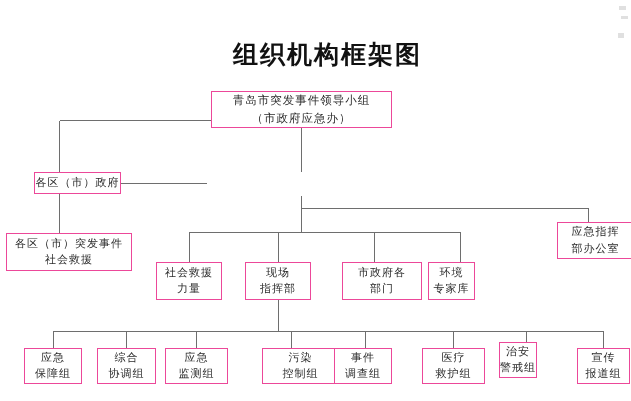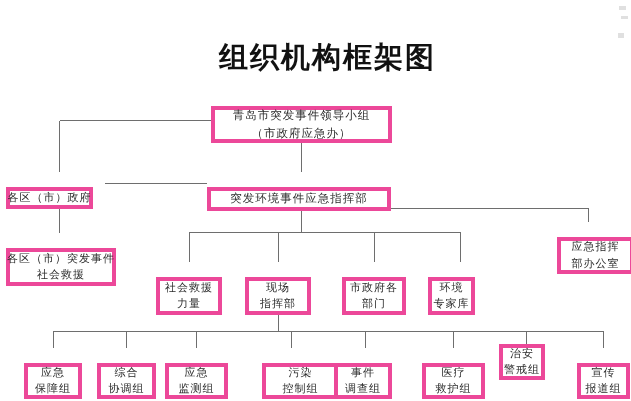--- a/index.html
+++ b/index.html
@@ -7,43 +7,42 @@
     position:relative;
     width:631px;height:401px;
     background:#ffffff;
     overflow:hidden;
     font-family:"DejaVu Serif","Liberation Serif",serif;
   }
   #diagram-title{
     position:absolute;
     top:38px;left:24px;width:607px;
     text-align:center;
-    font-size:29px;
+    font-size:25px;
     font-weight:bold;
     letter-spacing:2px;
     color:#111;
     white-space:nowrap;
   }
   svg.lines{position:absolute;left:0;top:0;}
   .box{
     position:absolute;
     box-sizing:border-box;
-    border:4px solid #ec4899;
+    border:1px solid #ec4899;
     background:#ffffff;
     display:flex;
     flex-direction:column;
     align-items:center;
     justify-content:center;
     text-align:center;
     font-size:11px;
     line-height:1.5;
     letter-spacing:1px;
     color:#2b2b2b;
     white-space:nowrap;
-    margin-top:15px;
   }
   .box.lg{font-size:11.5px;}
   .artifact{
     position:absolute;
     background:#d6d6d6;
     opacity:.75;
   }
 </style>
 </head>
 <body>
@@ -67,46 +66,43 @@
       M53.5 331 V348 M126.5 331 V348 M196.5 331 V348 M291.5 331 V348
       M365.5 331 V348 M453.5 331 V348 M526.5 331 V348 M603.5 331 V348
     "></path>
   </svg>
 
   <div class="box lg" style="left:211px;top:91px;width:181px;height:37px">
     <span>青岛市突发事件领导小组</span>
     <span>（市政府应急办）</span>
   </div>
 
-  <div class="box" style="left:6px;top:172px;width:87px;height:22px">
+  <div class="box" style="left:34px;top:172px;width:87px;height:22px">
     <span>各区（市）政府</span>
   </div>
-  <div class="box lg" style="left:207px;top:172px;width:184px;height:24px">
-    <span>突发环境事件应急指挥部</span>
-  </div>
 
-  <div class="box" style="left:6px;top:233px;width:110px;height:38px">
+  <div class="box" style="left:6px;top:233px;width:126px;height:38px">
     <span>各区（市）突发事件</span>
     <span>社会救援</span>
   </div>
 
   <div class="box" style="left:557px;top:222px;width:77px;height:37px">
     <span>应急指挥</span>
     <span>部办公室</span>
   </div>
 
   <div class="box" style="left:156px;top:262px;width:66px;height:38px">
     <span>社会救援</span>
     <span>力量</span>
   </div>
   <div class="box" style="left:245px;top:262px;width:66px;height:38px">
     <span>现场</span>
     <span>指挥部</span>
   </div>
-  <div class="box" style="left:342px;top:262px;width:64px;height:38px">
+  <div class="box" style="left:342px;top:262px;width:80px;height:38px">
     <span>市政府各</span>
     <span>部门</span>
   </div>
   <div class="box" style="left:428px;top:262px;width:47px;height:38px">
     <span>环境</span>
     <span>专家库</span>
   </div>
 
   <div class="box" style="left:24px;top:348px;width:58px;height:36px">
     <span>应急</span>
@@ -125,21 +121,21 @@
     <span>控制组</span>
   </div>
   <div class="box" style="left:334px;top:348px;width:58px;height:36px">
     <span>事件</span>
     <span>调查组</span>
   </div>
   <div class="box" style="left:422px;top:348px;width:63px;height:36px">
     <span>医疗</span>
     <span>救护组</span>
   </div>
-  <div class="box" style="left:499px;top:329px;width:46px;height:36px">
+  <div class="box" style="left:499px;top:342px;width:38px;height:36px">
     <span>治安</span>
     <span>警戒组</span>
   </div>
   <div class="box" style="left:577px;top:348px;width:53px;height:36px">
     <span>宣传</span>
     <span>报道组</span>
   </div>
 
   <div class="artifact" style="left:619px;top:6px;width:7px;height:4px"></div>
   <div class="artifact" style="left:621px;top:16px;width:7px;height:3px"></div>

